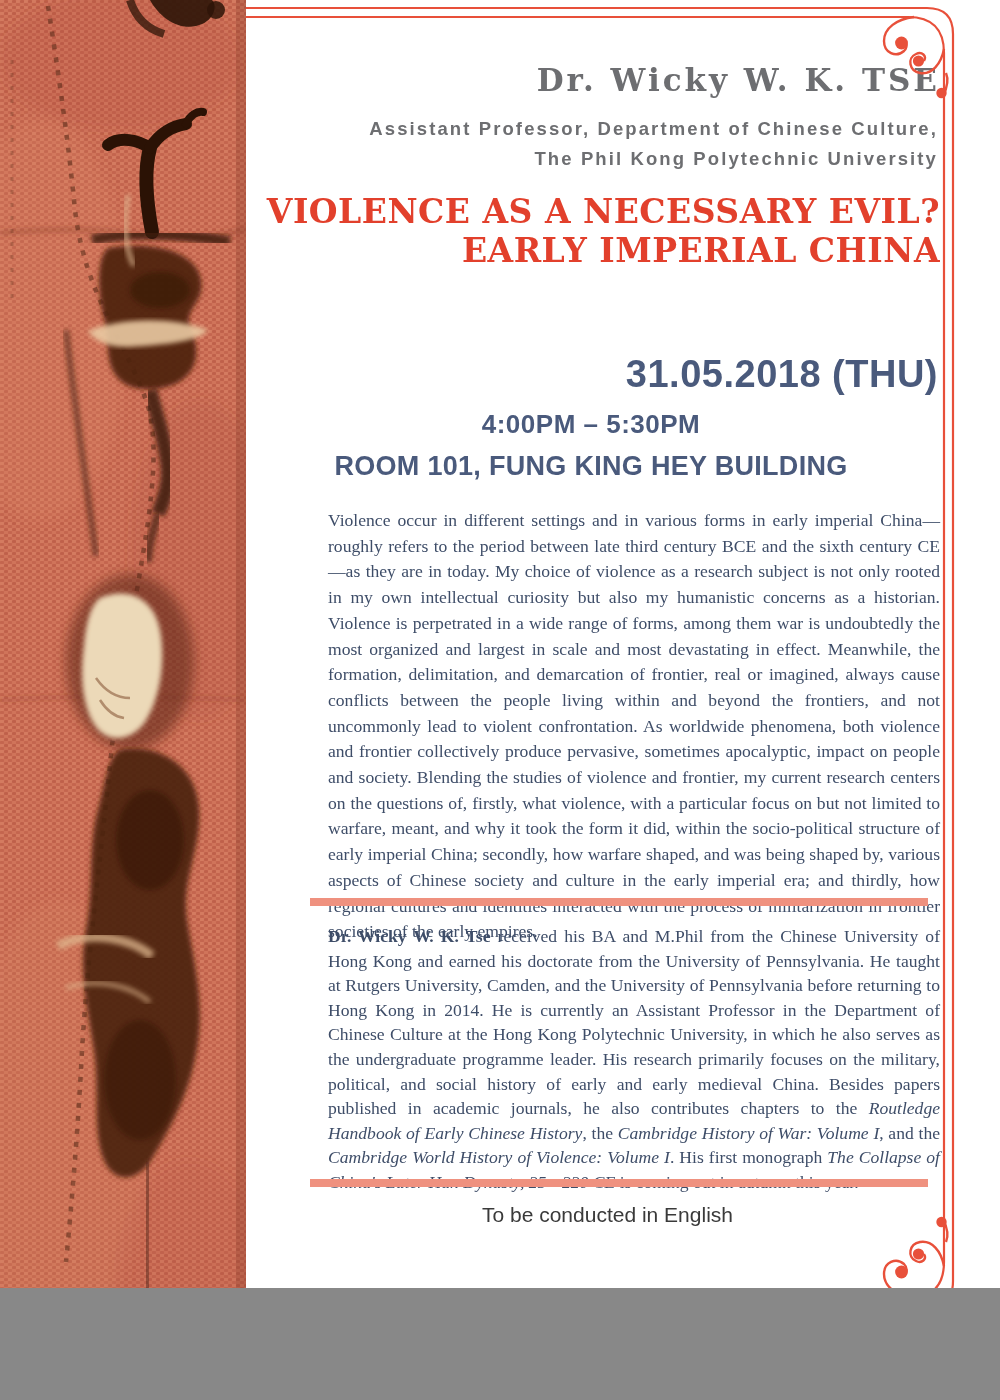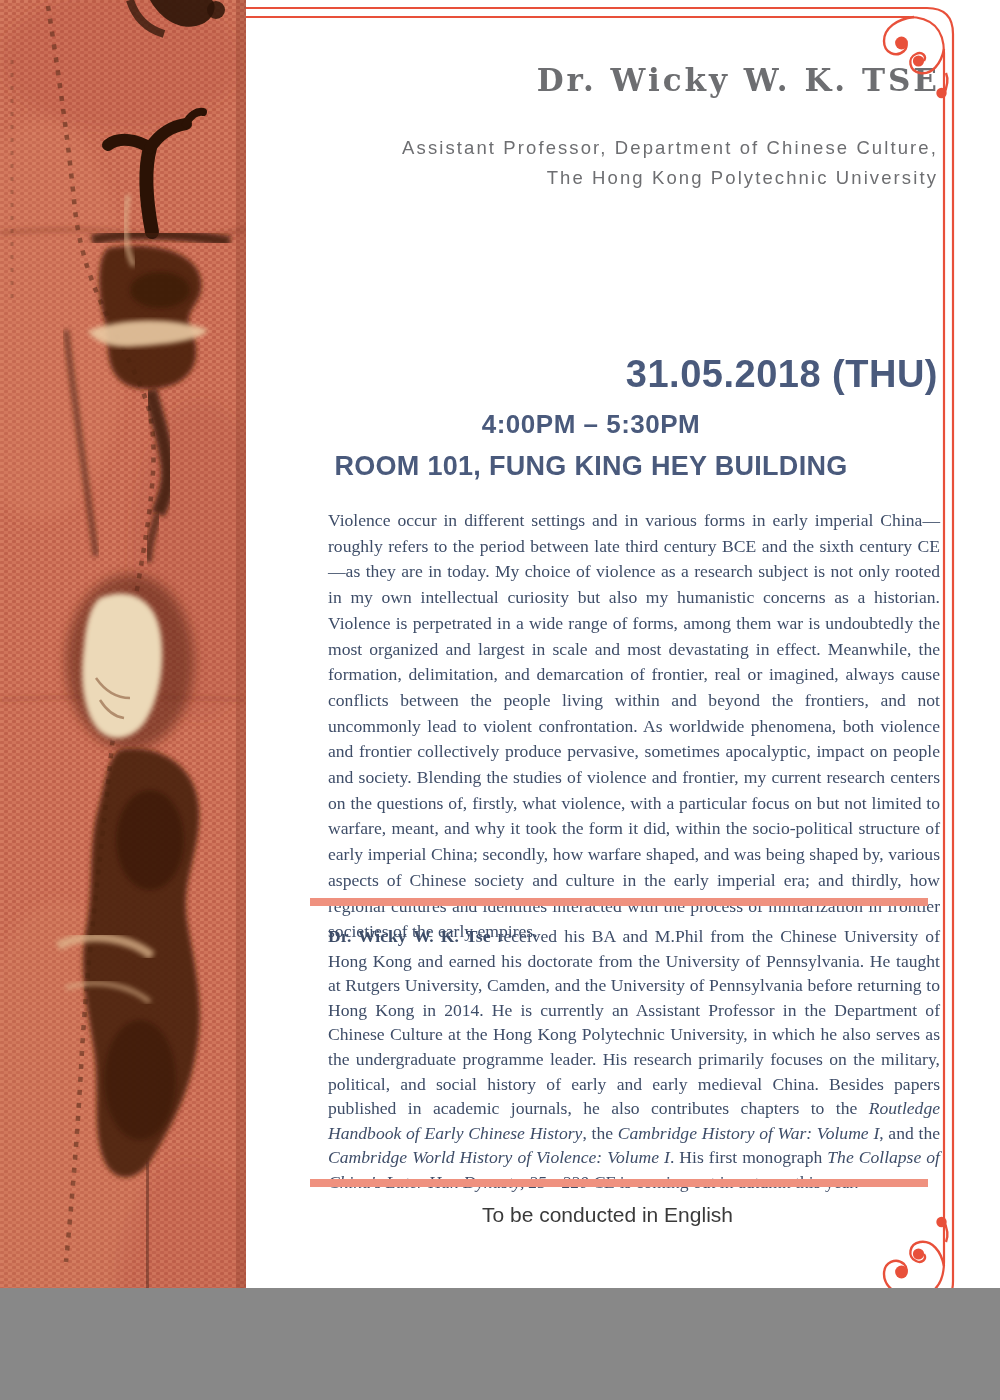--- a/index.html
+++ b/index.html
@@ -15,22 +15,22 @@
   .abs{position:absolute;}
   svg{display:block;}
 
   
   .speaker-name{
     top:62px;left:246px;right:60px;text-align:right;
     font-family:"DejaVu Serif",serif;font-weight:bold;font-size:31px;
     letter-spacing:3px;color:var(--heading-gray);
   }
   .speaker-affil{
-    top:133px;left:246px;right:62px;text-align:right;
-    font-family:"Liberation Sans",sans-serif;font-weight:normal;font-size:18.5px;
+    top:114px;left:246px;right:62px;text-align:right;
+    font-family:"Liberation Sans",sans-serif;font-weight:bold;font-size:18.5px;
     letter-spacing:2.1px;color:var(--heading-gray);line-height:30px;
   }
   .headline{
     top:192px;left:246px;right:60px;text-align:right;
     font-family:"DejaVu Serif",serif;font-weight:bold;font-size:33px;
     line-height:39px;color:var(--title-red);letter-spacing:.5px;
   }
   .event-date{
     top:353px;left:246px;right:62px;text-align:right;
     font-family:"Liberation Sans",sans-serif;font-weight:bold;font-size:38px;
@@ -181,24 +181,26 @@
     </g>
 
     <path d="M0,1388 L246,1388" stroke="#5a2a18" stroke-width="5" stroke-dasharray="14 9" opacity=".5"></path>
 
     <rect x="236" width="10" height="1400" fill="#7a3422" opacity=".25"></rect>
   </svg>
 
   <div class="abs speaker-name">Dr. Wicky W. K. TSE</div>
   <div class="abs speaker-affil">
     <div>Assistant Professor, Department of Chinese Culture,</div>
-    <div>The Hong Kong Polytechnic University</div>
+    <div>The Phil Kong Polytechnic University</div>
   </div>
 
   <div class="abs headline">
+    <div>VIOLENCE AS A NECESSARY EVIL?</div>
+    <div>EARLY IMPERIAL CHINA</div>
   </div>
 
   <div class="abs event-date">31.05.2018 (THU)</div>
   <div class="abs event-time">4:00PM – 5:30PM</div>
   <div class="abs event-venue">ROOM 101, FUNG KING HEY BUILDING</div>
 
   <div class="abs abstract">Violence occur in different settings and in various forms in early imperial China—roughly refers to the period between late third century BCE and the sixth century CE—as they are in today. My choice of violence as a research subject is not only rooted in my own intellectual curiosity but also my humanistic concerns as a historian. Violence is perpetrated in a wide range of forms, among them war is undoubtedly the most organized and largest in scale and most devastating in effect. Meanwhile, the formation, delimitation, and demarcation of frontier, real or imagined, always cause conflicts between the people living within and beyond the frontiers, and not uncommonly lead to violent confrontation. As worldwide phenomena, both violence and frontier collectively produce pervasive, sometimes apocalyptic, impact on people and society. Blending the studies of violence and frontier, my current research centers on the questions of, firstly, what violence, with a particular focus on but not limited to warfare, meant, and why it took the form it did, within the socio-political structure of early imperial China; secondly, how warfare shaped, and was being shaped by, various aspects of Chinese society and culture in the early imperial era; and thirdly, how regional cultures and identities interacted with the process of militarization in frontier societies of the early empires.</div>
 
   <div class="abs divider divider-1"></div>
 

